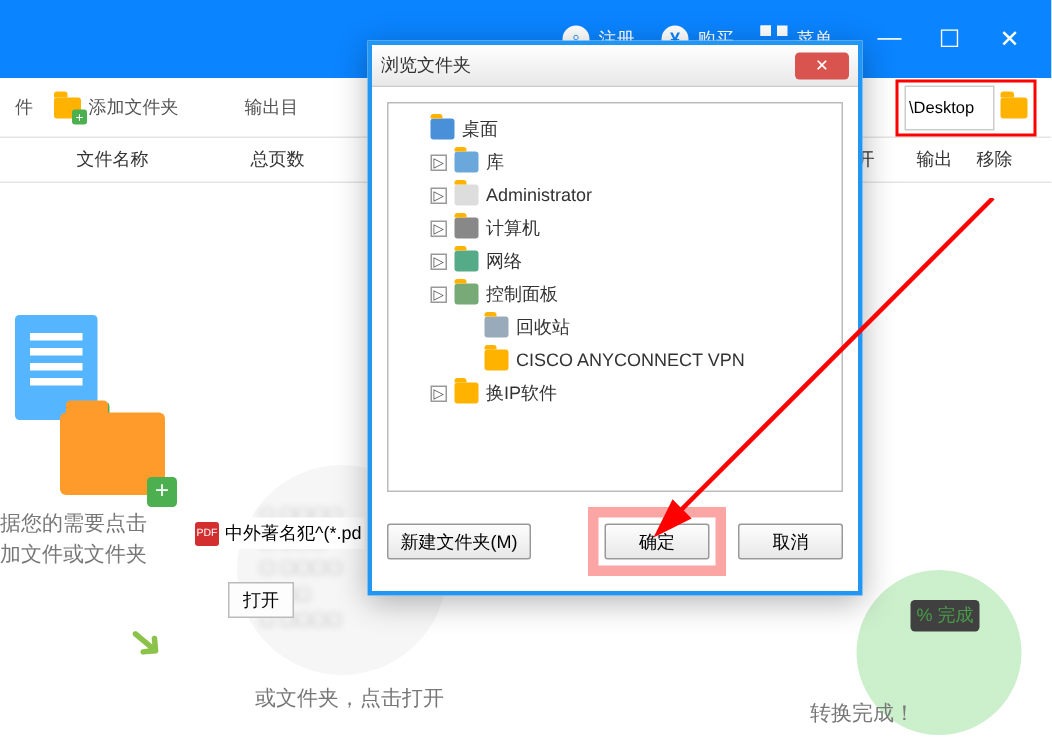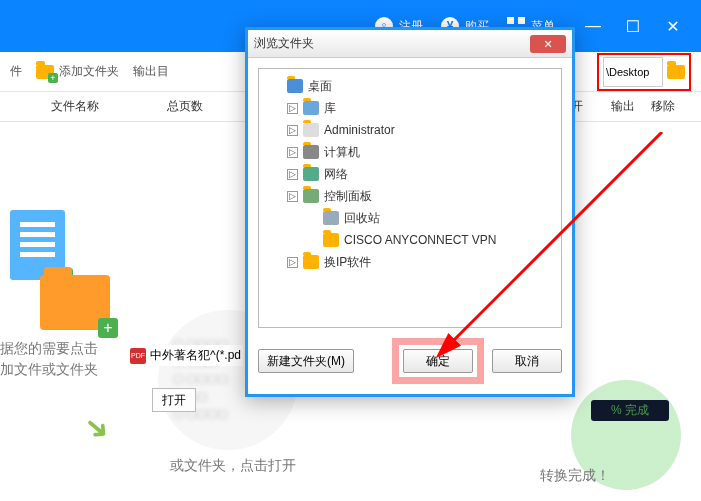--- a/index.html
+++ b/index.html
@@ -28,21 +28,21 @@
 .folderB::before{content:"";position:absolute;width:28px;height:10px;background:#ff9b2b;top:-8px;left:4px;border-radius:3px 3px 0 0}
 .gplus{position:absolute;width:20px;height:20px;background:#4caf50;border-radius:3px;color:#fff;font-size:16px;line-height:20px;text-align:center}
 .guide-text{color:#777;font-size:14px;margin-top:8px;line-height:1.5}
 .guide2{position:absolute;left:158px;top:310px;width:200px}
 .circ{width:140px;height:140px;border-radius:50%;background:#f6f6f6;position:relative;overflow:hidden}
 .blurred{filter:blur(2px);position:absolute;top:25px;left:15px;font-size:11px;color:#aaa;line-height:1.6}
 .pdfrow{position:absolute;top:35px;left:-30px;display:flex;align-items:center;gap:4px;background:#fff;padding:2px}
 .pdfico{width:16px;height:16px;background:#d32f2f;color:#fff;font-size:7px;line-height:16px;text-align:center;border-radius:2px}
 .openbtn{position:absolute;top:78px;left:-6px;width:44px;height:24px;border:1px solid #bbb;background:#fdfdfd;font-size:12px;cursor:pointer}
 .donut{position:absolute;right:20px;top:380px;width:110px;height:110px;border-radius:50%;background:conic-gradient(#7ed67e 0 360deg);opacity:.4}
-.status{position:absolute;right:32px;top:400px;background:#0f172a;color:#4a9b4a;padding:2px 20px;border-radius:3px;font-size:12px}
+.status{position:absolute;right:48px;top:400px;background:#404040;color:#4a9b4a;padding:2px 4px;border-radius:3px;font-size:12px}
 .step2,.step3{color:#777;font-size:14px;line-height:1.5;position:absolute}
 .step2{left:170px;top:455px}
 .step3{left:540px;top:465px}
 .arrow1{position:absolute;left:85px;top:410px;color:#8bc34a;font-size:30px;transform:rotate(40deg)}
 
 .dialog{position:absolute;left:245px;top:27px;width:330px;border:3px solid #2196f3;background:#fff;box-shadow:0 4px 20px rgba(0,0,0,.3)}
 .dlg-title{height:28px;background:linear-gradient(#fff,#e8e8e8);display:flex;align-items:center;padding:0 6px;border-bottom:1px solid #ccc}
 .dlg-title span{font-size:12px;color:#333}
 .dlg-close{margin-left:auto;width:36px;height:18px;background:#d9534f;border-radius:3px;color:#fff;text-align:center;line-height:18px;font-size:11px;cursor:pointer}
 .dlg-body{padding:10px}
@@ -88,21 +88,21 @@
 <div class="toolbar">
   <div class="tb-item">
     <span>件</span>
   </div>
   <div class="tb-item">
     <span class="ico-fold">
         <span class="plus">+</span>
       </span>
     <span>添加文件夹</span>
   </div>
-  <span style="">输出目</span>
+  <span style="margin-left:30px">输出目</span>
   <div class="path-box">
     <input value="\Desktop" style="">
     <span class="ico-fold"></span>
   </div>
 </div>
 
 <div class="headers">
   <span style="width:130px;text-align:center">文件名称</span>
   <span style="width:90px;text-align:center">总页数</span>
   <span style="margin-left:auto;width:40px">开</span>

